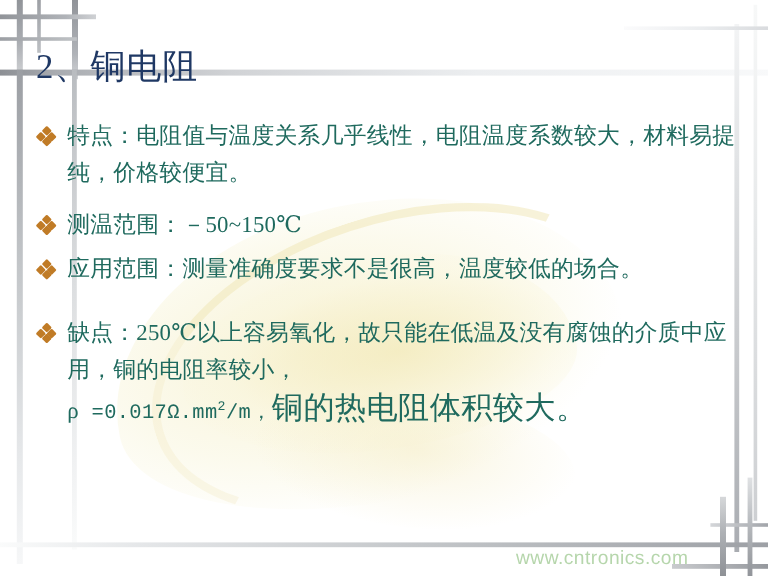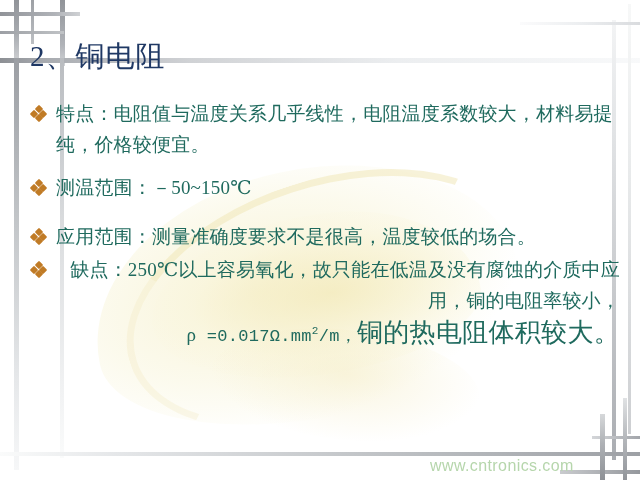--- a/index.html
+++ b/index.html
@@ -121,23 +121,23 @@
     position: relative;
     display: block;
     padding-left: 26px;
     color: #1f6a5e;
     font-size: 19px;
     line-height: 31px;
     letter-spacing: 0.2px;
     font-family: "Liberation Serif", "DejaVu Serif", serif;
   }
   .b1 { margin-bottom: 12px; }
-  .b2 { margin-bottom: 18px; }
-  .b3 { margin-bottom: 2px; }
-  .b4 { margin-bottom: 0; text-align: right; }
+  .b2 { margin-bottom: 6px; }
+  .b3 { margin-bottom: 22px; }
+  .b4 { margin-bottom: 0; }
 
   .marker {
     position: absolute;
     left: 1px;
     top: 8px;
     width: 15px;
     height: 15px;
   }
   .marker i {
     position: absolute;

